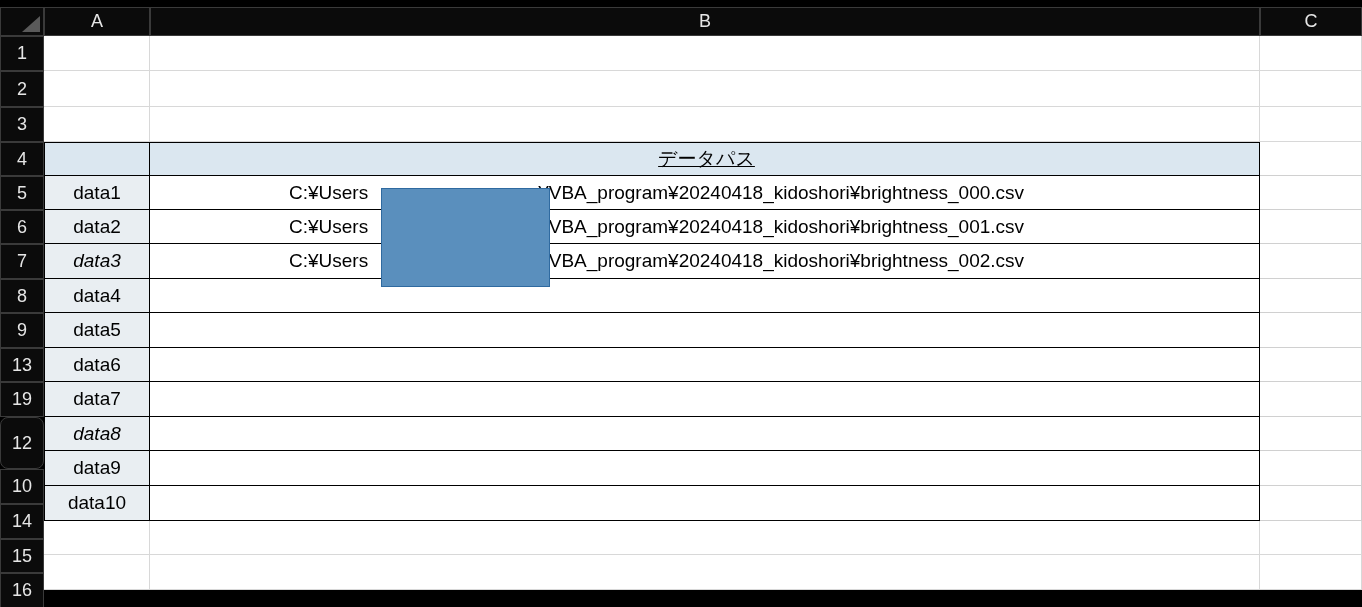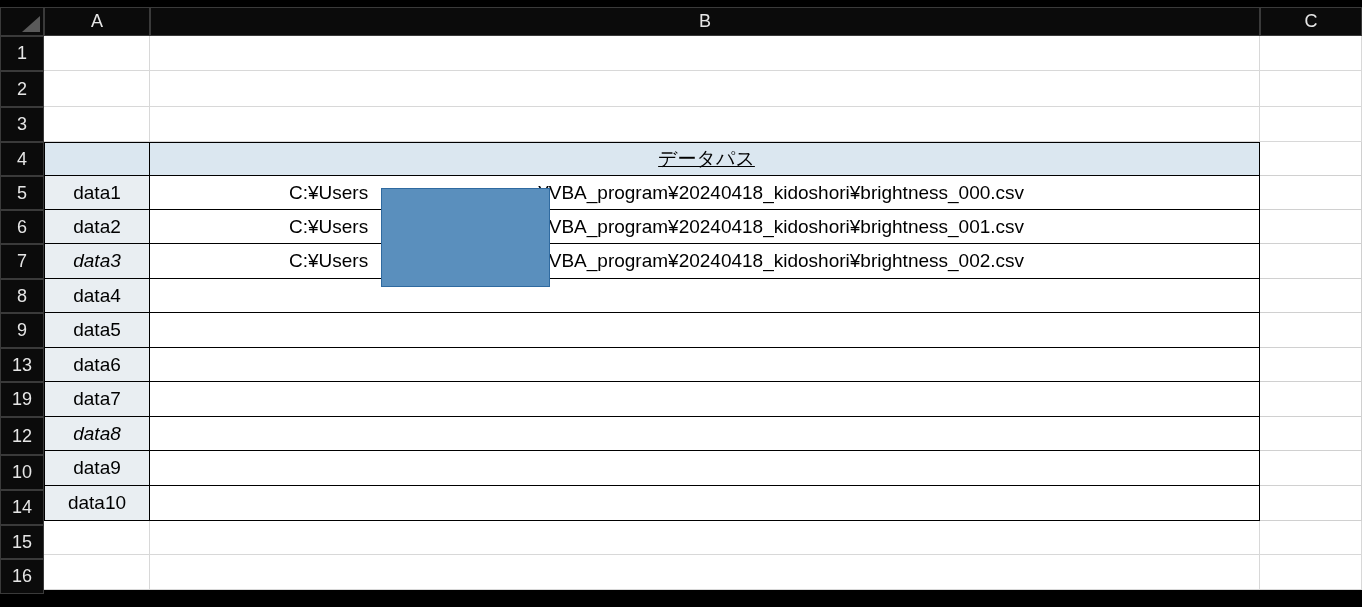--- a/index.html
+++ b/index.html
@@ -141,21 +141,21 @@
       <div class="row-header" style="height: 36px;">2</div>
       <div class="row-header" style="height: 35px;">3</div>
       <div class="row-header" style="height: 34px;">4</div>
       <div class="row-header" style="height: 34px;">5</div>
       <div class="row-header" style="height: 34px;">6</div>
       <div class="row-header" style="height: 35px;">7</div>
       <div class="row-header" style="height: 34px;">8</div>
       <div class="row-header" style="height: 35px;">9</div>
       <div class="row-header" style="height: 34px;">13</div>
       <div class="row-header" style="height: 35px;">19</div>
-      <div class="row-header" style="height: 38px;">12</div>
+      <div class="row-header" style="height: 52px; border-radius: 8px;">12</div>
       <div class="row-header" style="height: 35px;">10</div>
       <div class="row-header" style="height: 35px;">14</div>
       <div class="row-header" style="height: 34px;">15</div>
       <div class="row-header" style="height: 35px;">16</div>
     </div>
 
   <div class="cells" id="cells">
       <div class="row" style="height: 35px;">
         <div class="cell colA blank" style="height: 35px;"></div>
         <div class="cell colB blank" style="height: 35px;"></div>

